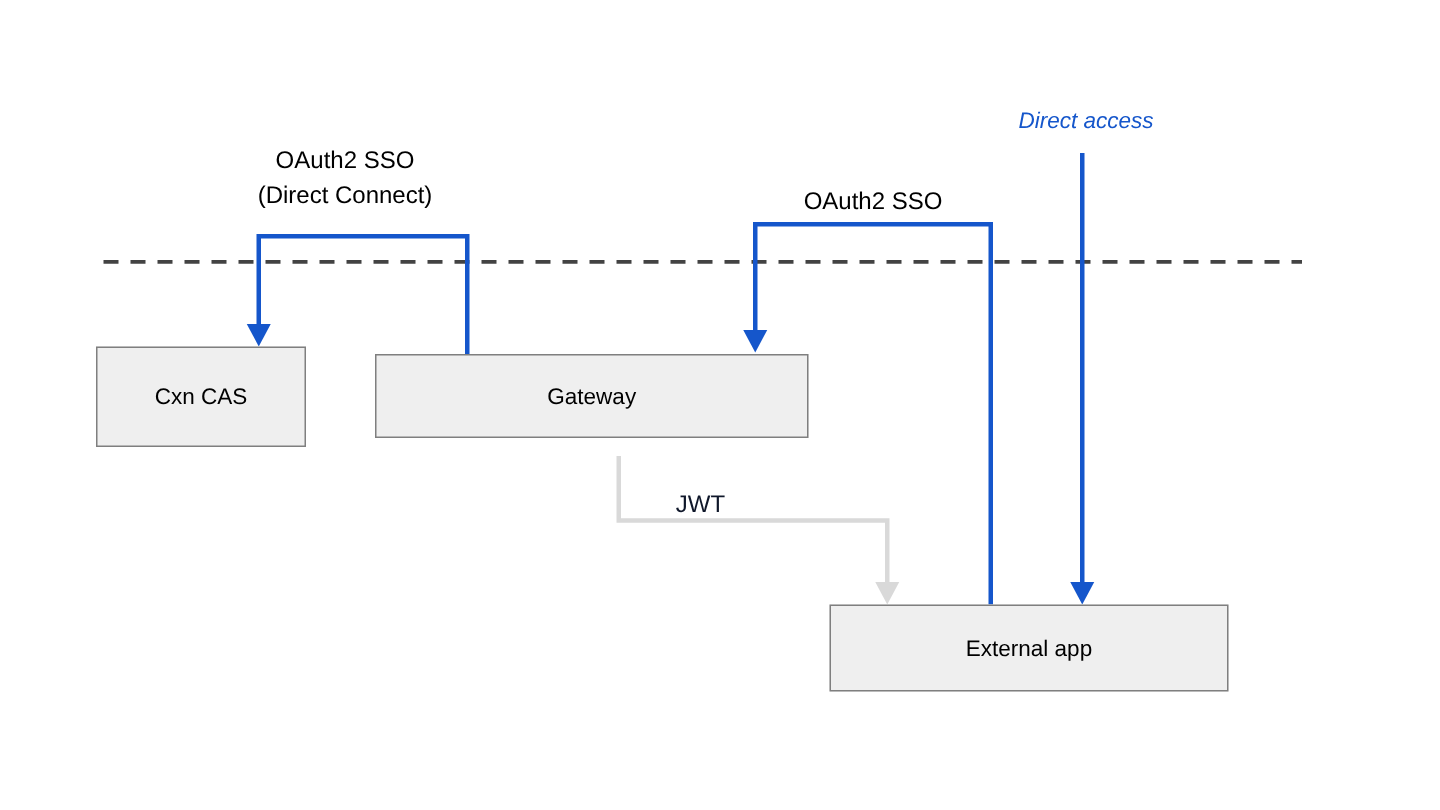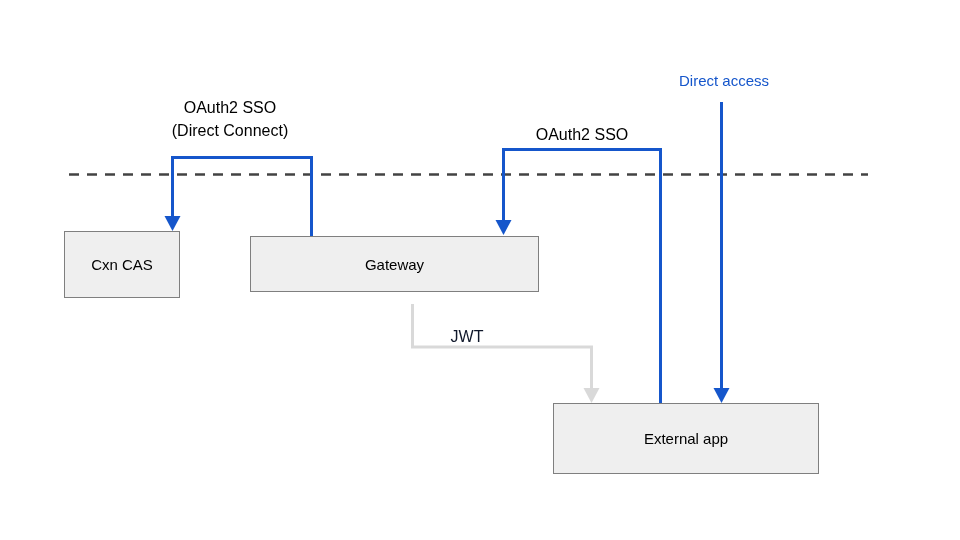--- a/index.html
+++ b/index.html
@@ -26,36 +26,36 @@
     position: absolute;
     background: #efefef;
     border: 1.5px solid #7f7f7f;
     box-sizing: border-box;
     display: flex;
     align-items: center;
     justify-content: center;
     color: #000000;
     font-size: 15px;
   }
-  .node-cxn-cas   { left: 64px;  top: 231px; width: 116px; height: 67px; }
+  .node-cxn-cas   { left: 64px;  top: 231px; width: 140px; height: 67px; }
   .node-gateway   { left: 250px; top: 236px; width: 289px; height: 56px; }
-  .node-external  { left: 553px; top: 403px; width: 266px; height: 71px; }
+  .node-external  { left: 553px; top: 403px; width: 266px; height: 58px; }
 
   .lbl {
     position: absolute;
     transform: translateX(-50%);
     text-align: center;
     white-space: nowrap;
     font-size: 16px;
     color: #000000;
     line-height: 1.45;
   }
   .lbl-oauth-openid { left: 230px; top: 96px; }
   .lbl-oauth-sso    { left: 582px; top: 123px; }
-  .lbl-direct       { left: 724px; top: 70px; font-size: 15px; color: #1556cb; }
+  .lbl-direct       { left: 724px; top: 70px; font-size: 15px; color: #1556cb; font-style: italic; }
   .lbl-jwt          { left: 467px; top: 325px; color: #0f172a; }
 </style>
 </head>
 <body>
 
 <div class="canvas">
 
   <svg class="wires" width="960" height="540" viewBox="0 0 960 540" xmlns="http://www.w3.org/2000/svg">
 
     <line x1="69" y1="174.5" x2="868" y2="174.5" stroke="#434343" stroke-width="2.5" stroke-dasharray="10,8"></line>

